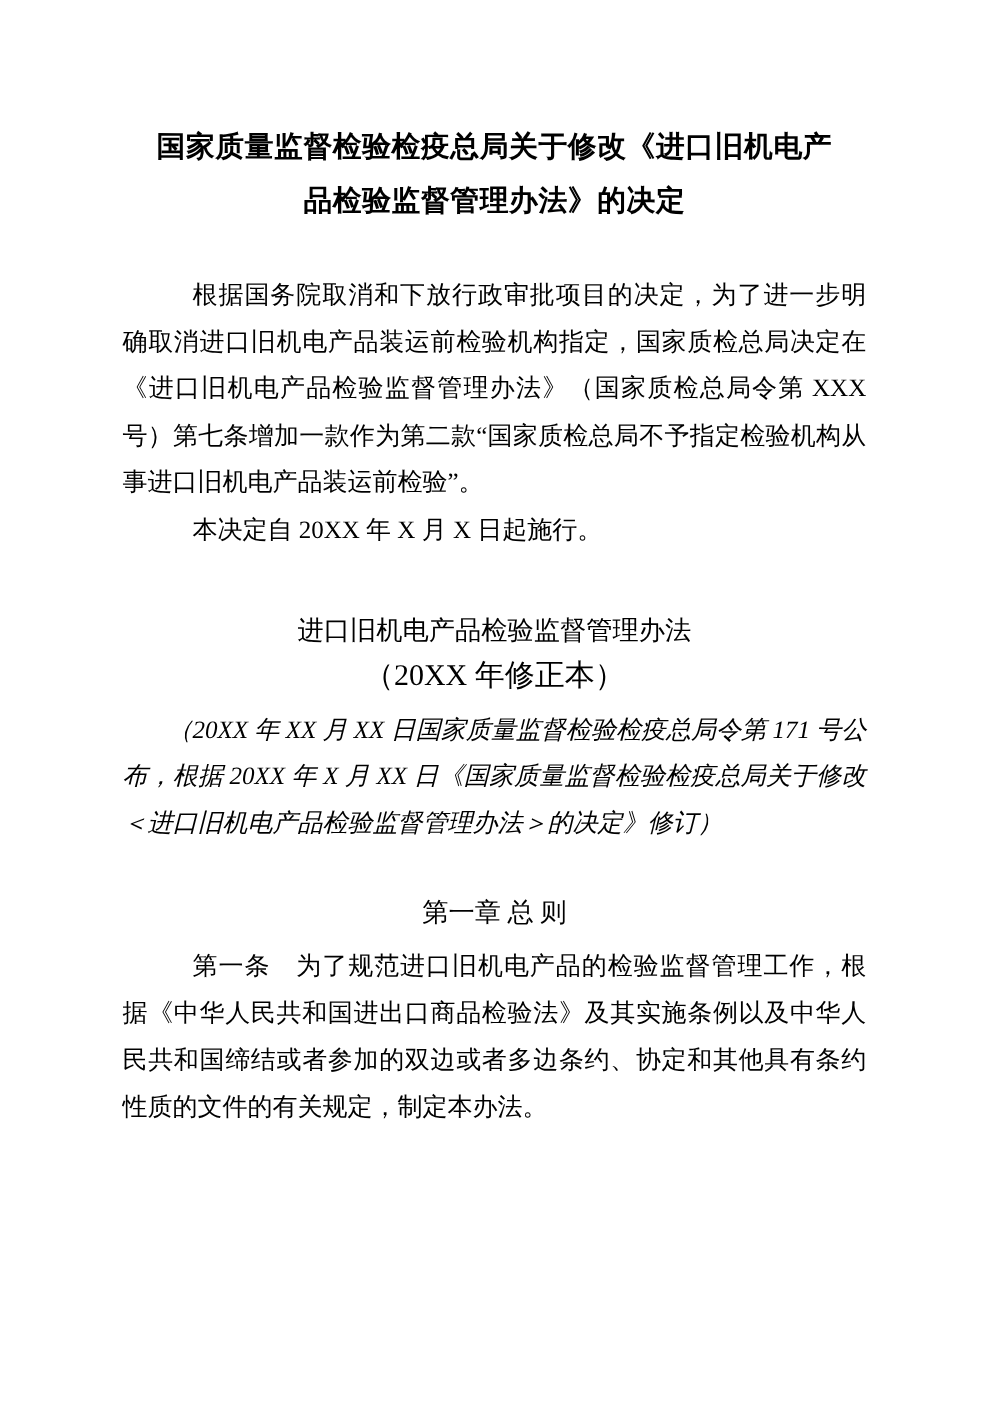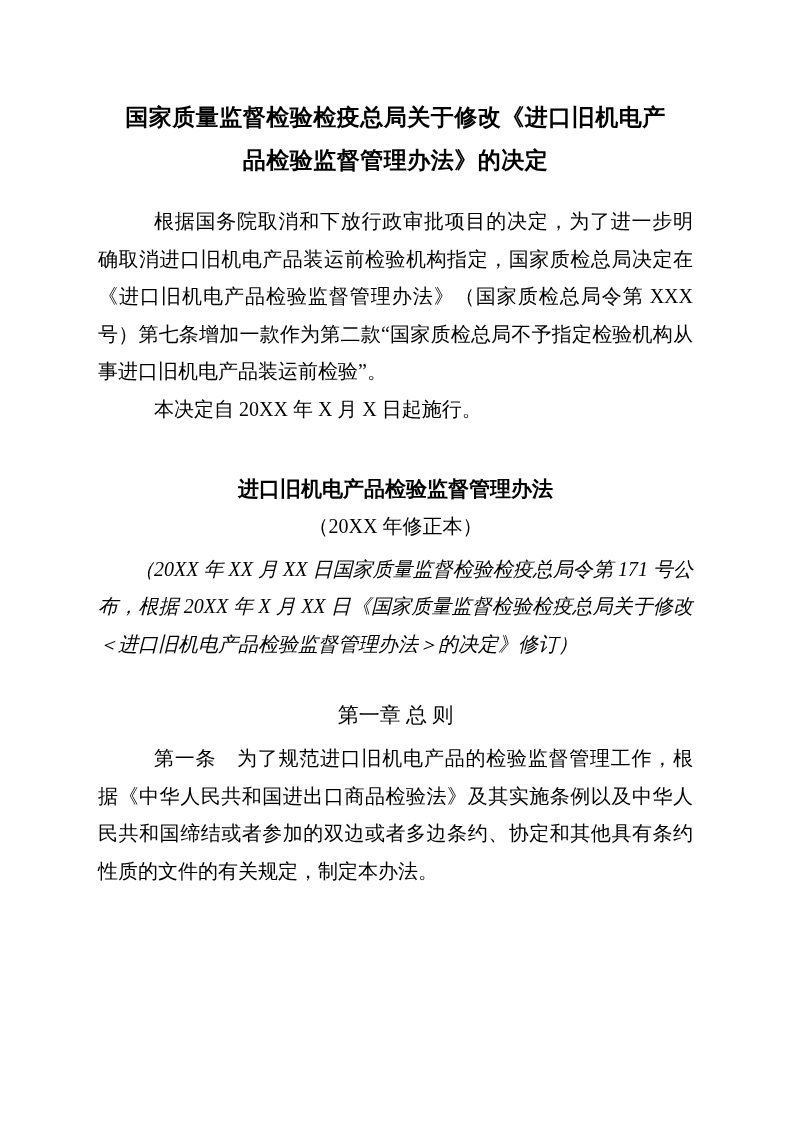--- a/index.html
+++ b/index.html
@@ -32,31 +32,31 @@
     margin: 0;
     font-size: 20px;
     line-height: 37.6px;
     text-align: justify;
     text-justify: inter-character;
   }
   .indent {
     text-indent: 56px;
   }
   .para-first {
-    margin-top: 21px;
+    margin-top: 36px;
   }
   .measures-title {
     margin: 42px 0 0 0;
     font-size: 21px;
-    font-weight: bold;
+    font-weight: normal;
     line-height: 37.6px;
     text-align: center;
   }
   .revision-note {
-    font-size: 20px;
+    font-size: 24px;
     line-height: 37.6px;
     text-align: center;
   }
   .promulgation {
     margin-top: 5px;
     text-indent: 36px;
     font-style: italic;
   }
   .chapter-heading {
     margin: 33px 0 0 0;

